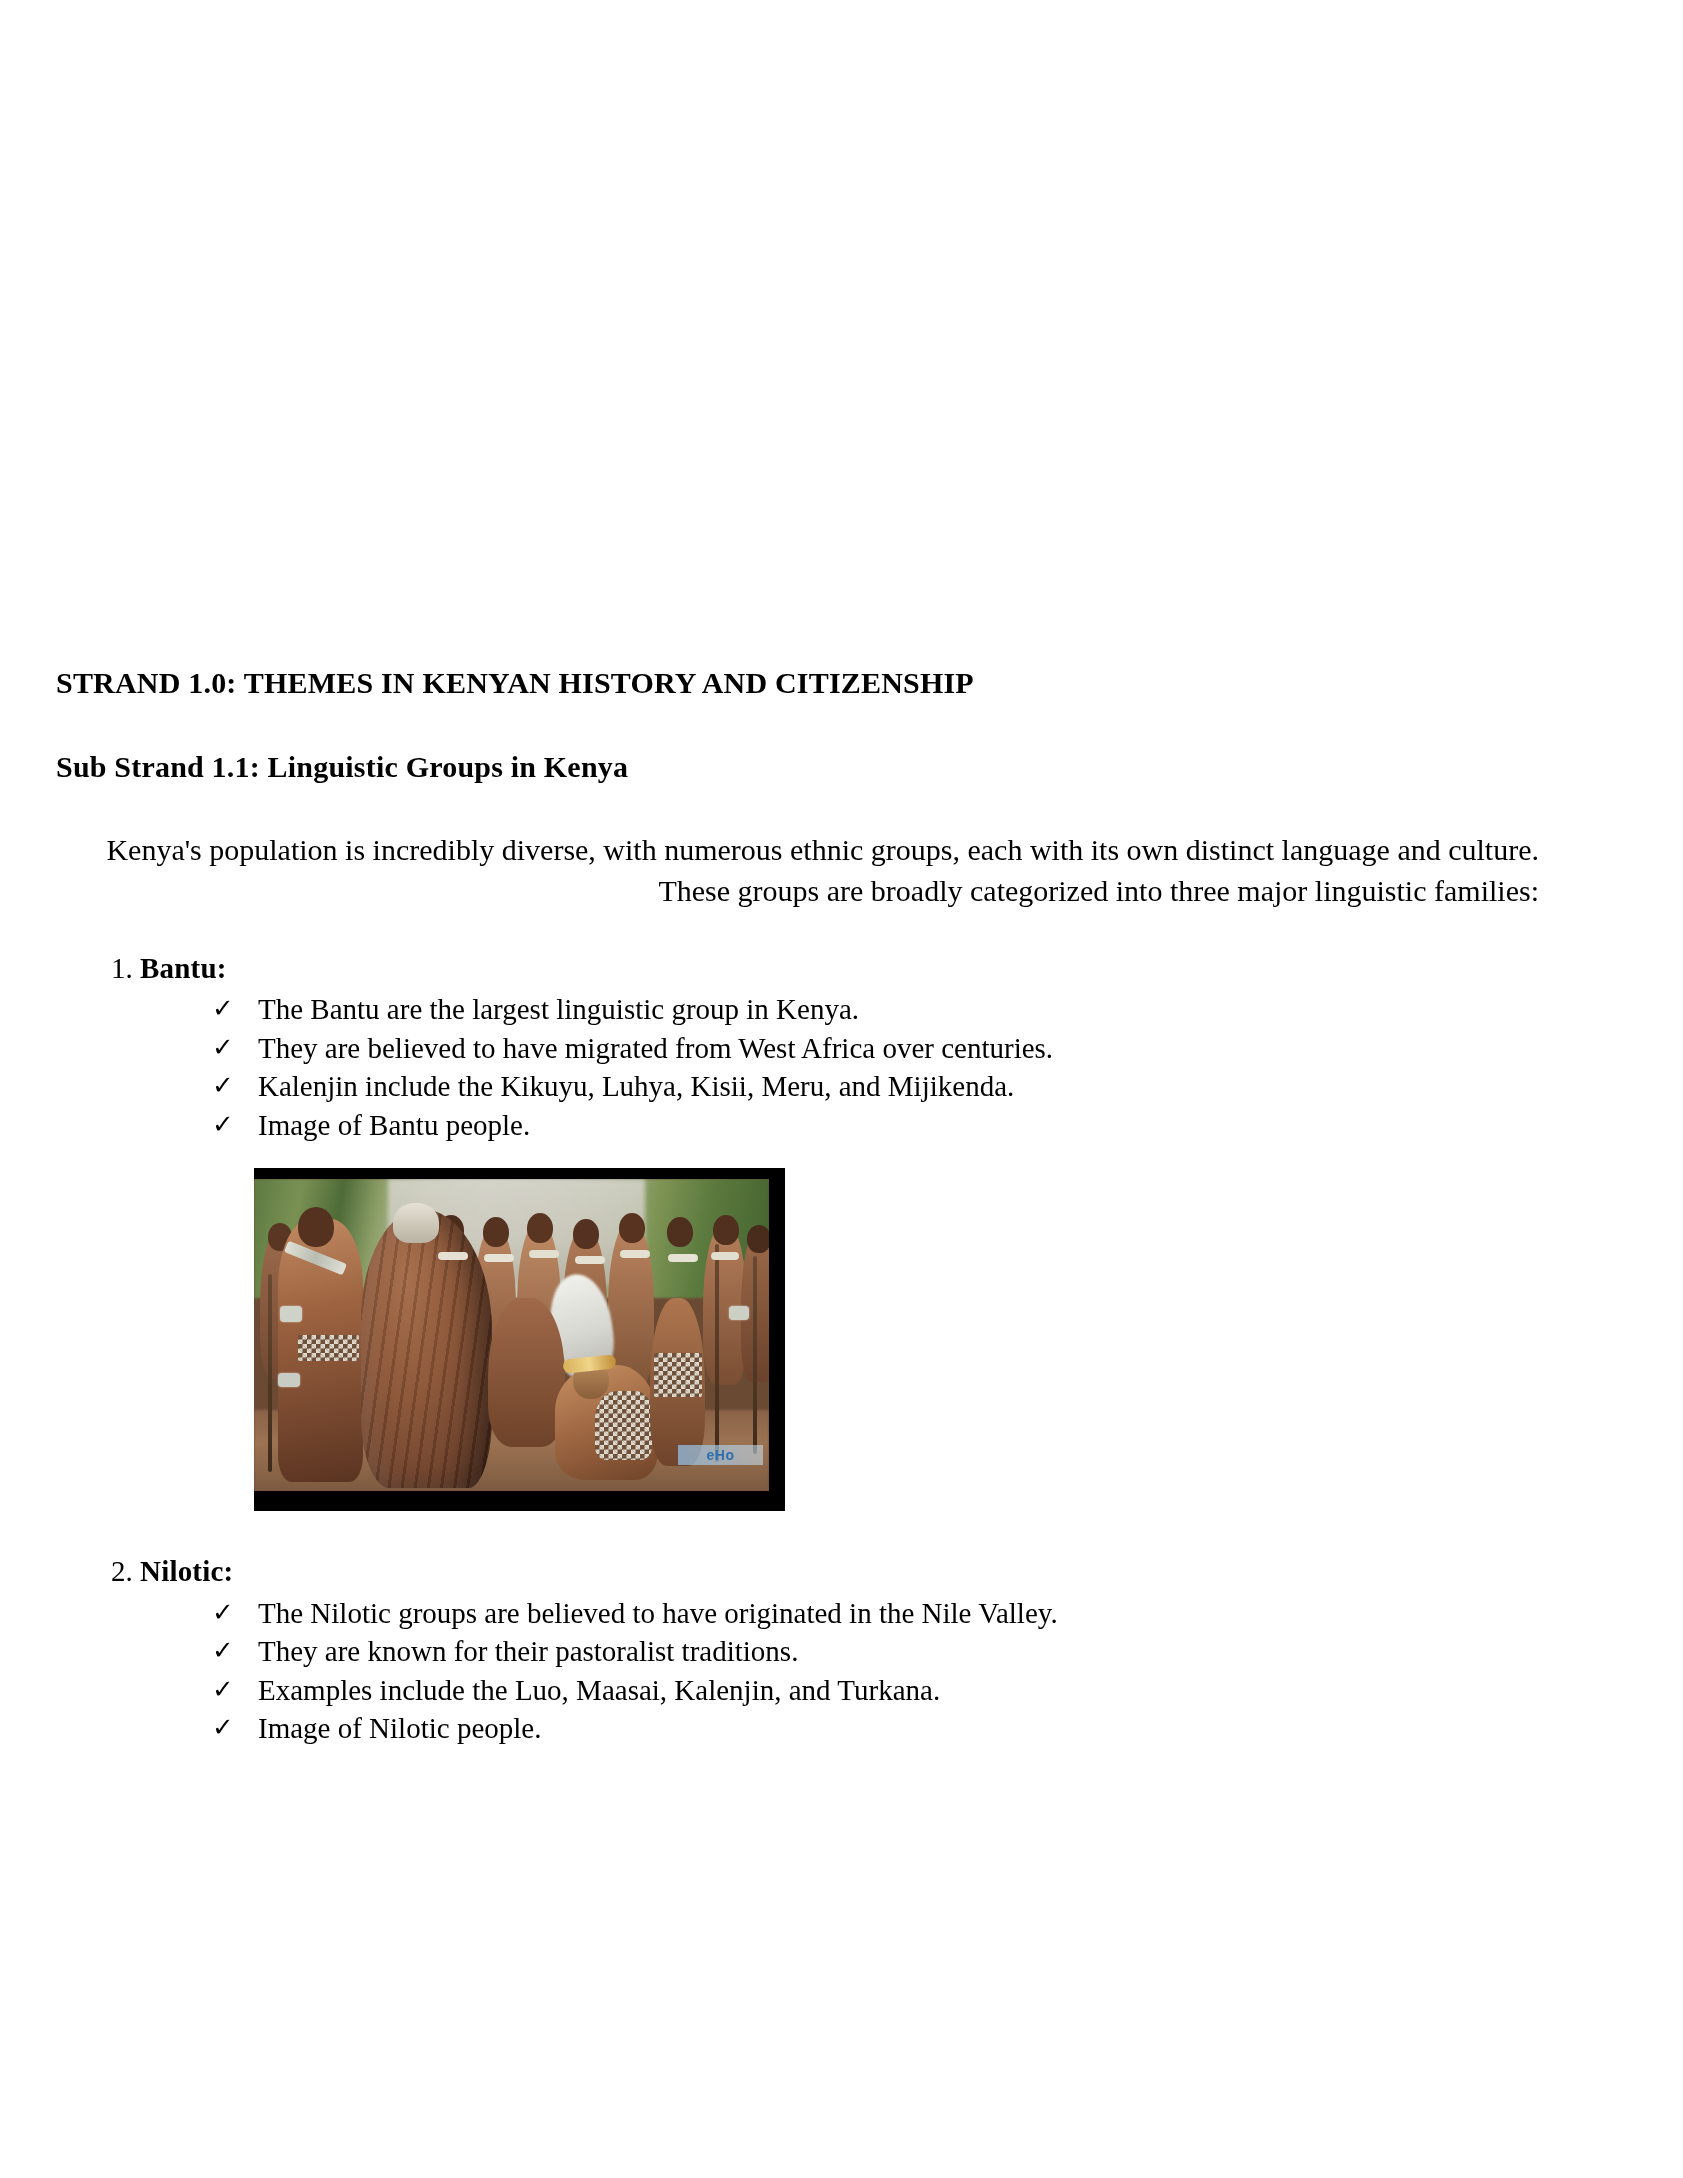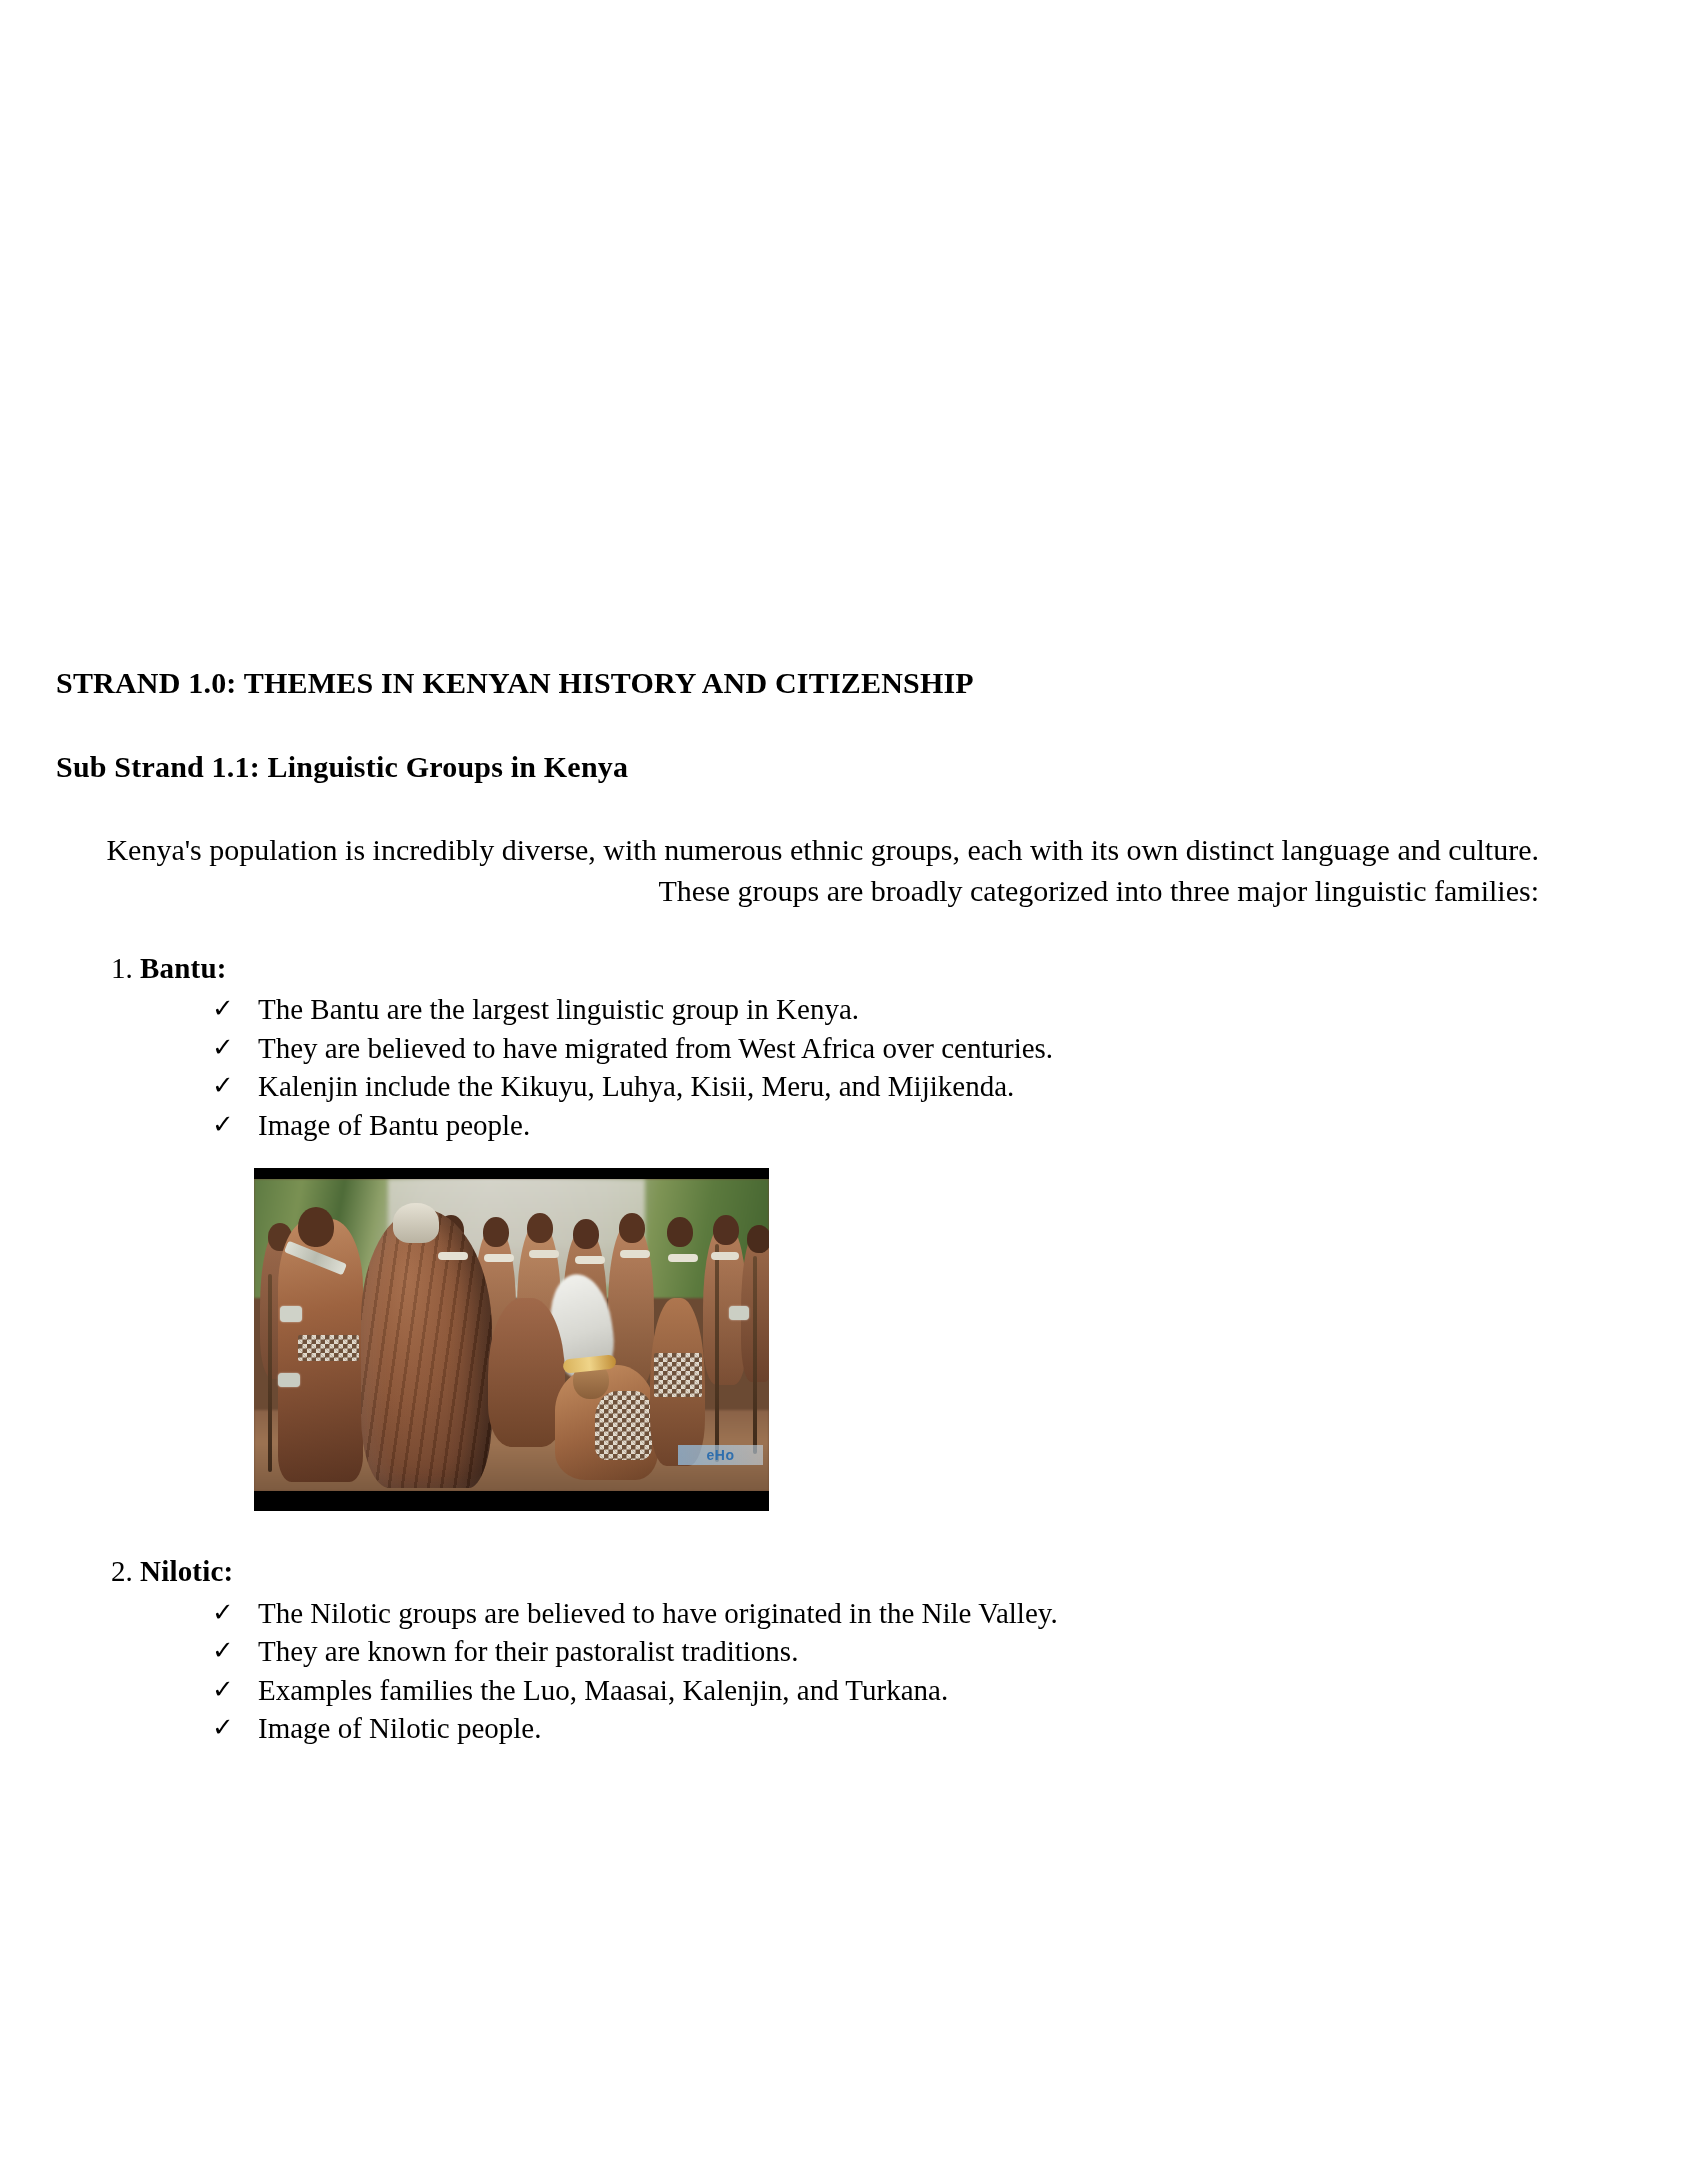--- a/index.html
+++ b/index.html
@@ -107,20 +107,21 @@
     margin: 24px 0 0 0;
     padding-left: 198px;
   }
 
   .photo {
     position: relative;
     width: 515px;
     height: 343px;
     background: #000000;
     overflow: hidden;
+    padding-left: 16px;
   }
   .photo-inner {
     position: absolute;
     left: 0;
     top: 11px;
     width: 515px;
     height: 312px;
     overflow: hidden;
     background: #6b4a33;
   }
@@ -336,21 +337,21 @@
           <li>
             <span class="tick">✓</span>
             <span>The Nilotic groups are believed to have originated in the Nile Valley.</span>
           </li>
           <li>
             <span class="tick">✓</span>
             <span>They are known for their pastoralist traditions.</span>
           </li>
           <li>
             <span class="tick">✓</span>
-            <span>Examples families the Luo, Maasai, Kalenjin, and Turkana.</span>
+            <span>Examples include the Luo, Maasai, Kalenjin, and Turkana.</span>
           </li>
           <li>
             <span class="tick">✓</span>
             <span>Image of Nilotic people.</span>
           </li>
         </ul>
       </li>
 
     </ol>
   </div>

